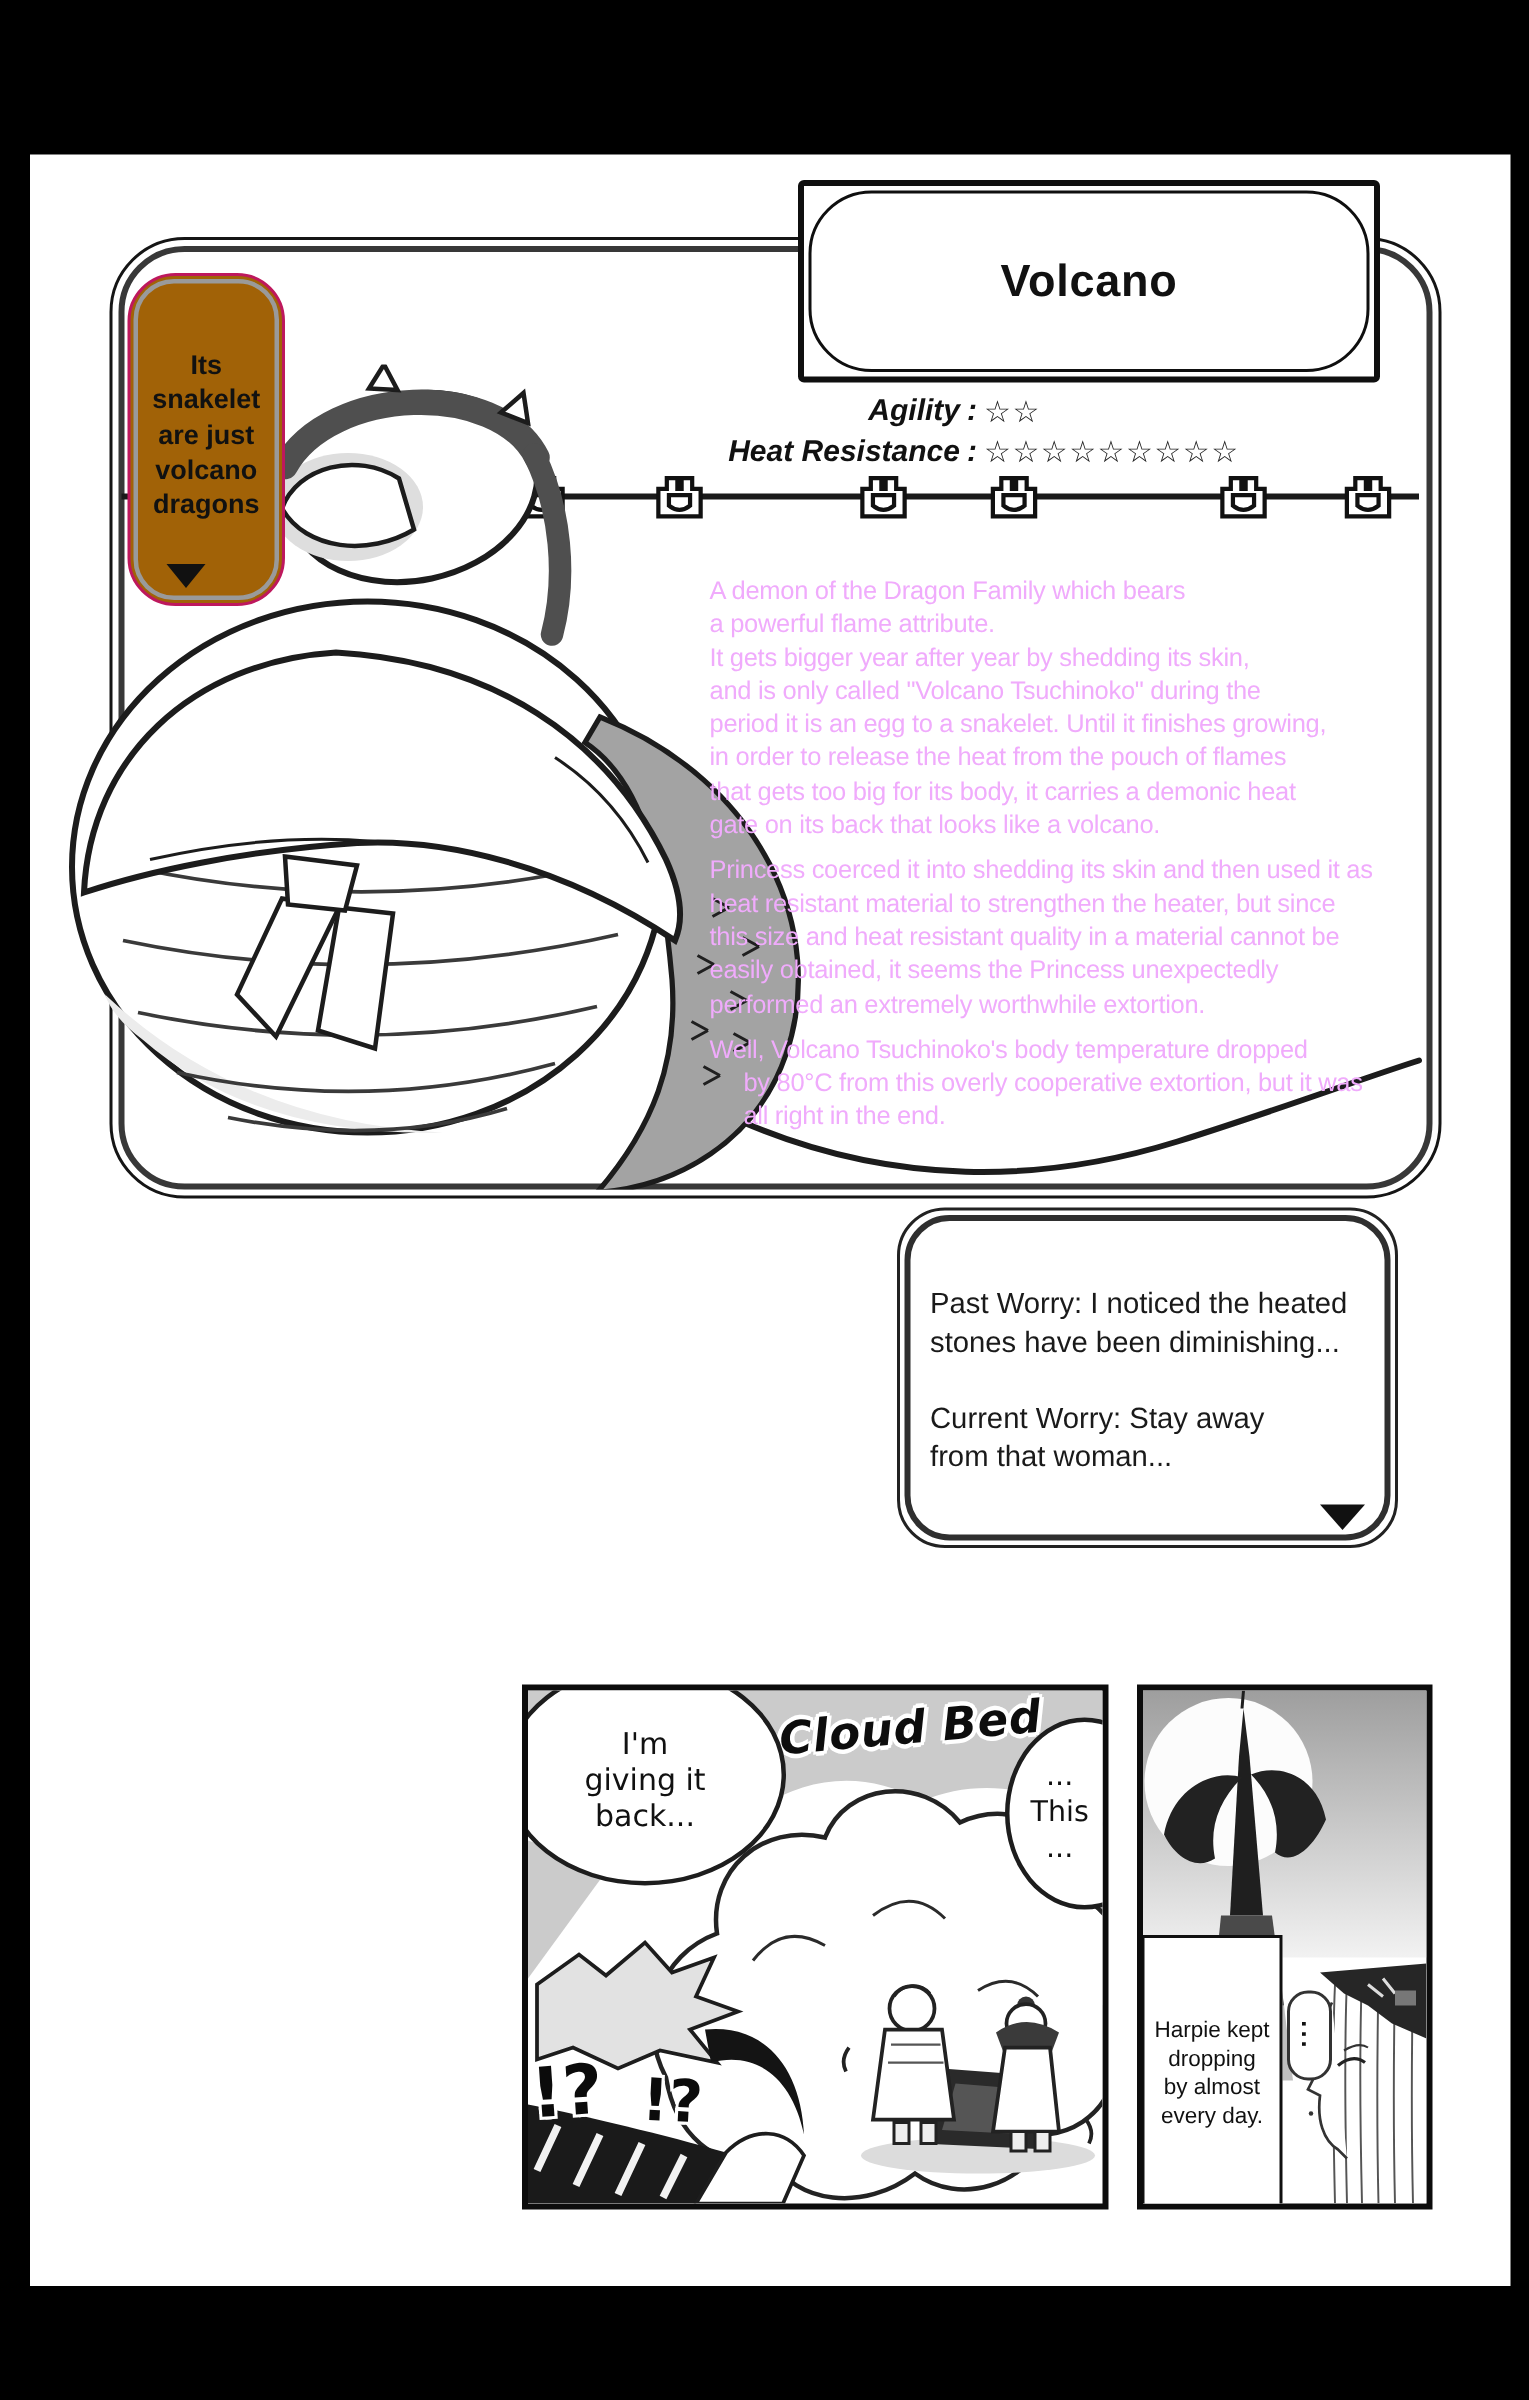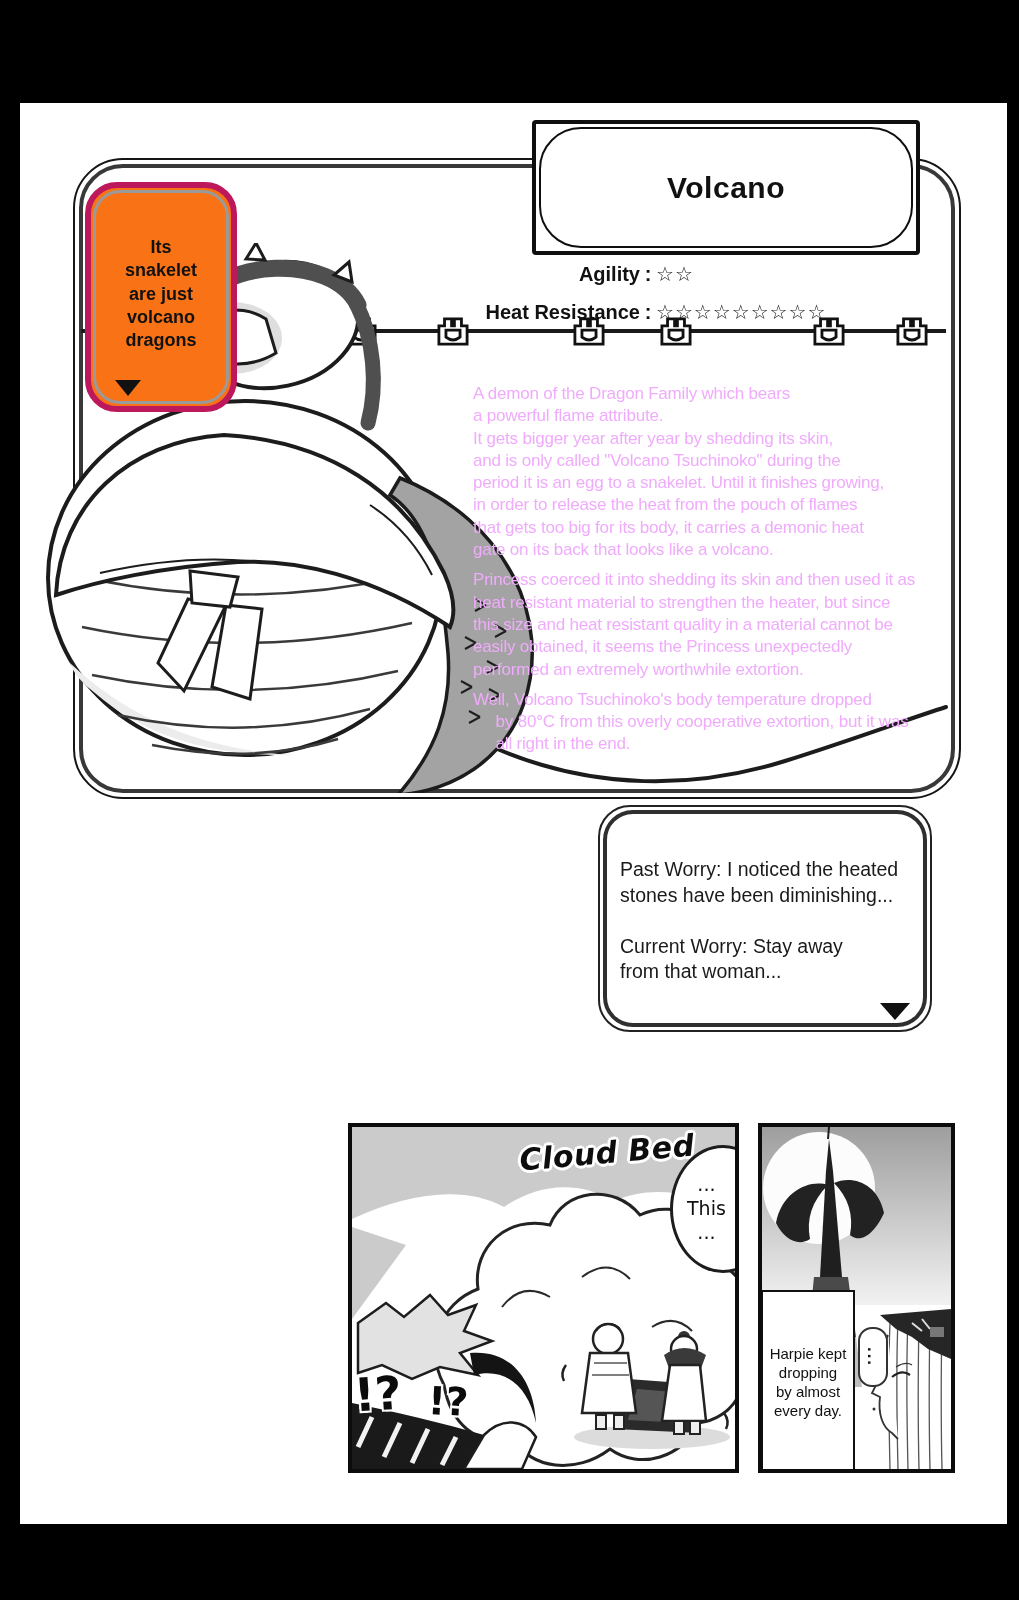--- a/index.html
+++ b/index.html
@@ -12,30 +12,30 @@
         border:2px solid #151515;border-radius:50px;background:#fff;}
   .card::after{content:"";position:absolute;inset:4px;border:4px solid #383838;border-radius:44px;}
 
   .title-bubble{position:absolute;left:532px;top:120px;width:380px;height:127px;background:#fff;
         border:4px solid #0f0f0f;border-radius:4px;z-index:6;}
   .title-bubble::after{content:"";position:absolute;inset:3px;border:2px solid #0f0f0f;border-radius:42px;}
   .title-text{position:absolute;inset:0;display:flex;flex-direction:column;justify-content:center;
         align-items:center;font-weight:bold;font-size:30px;line-height:39px;letter-spacing:.5px;}
 
   .stats{position:absolute;left:455px;top:262px;width:430px;display:grid;
-        grid-template-columns:185px 16px auto;row-gap:13px;z-index:4;}
+        grid-template-columns:185px 16px auto;row-gap:2px;z-index:4;font-style:italic;}
   .stat-label{font-weight:bold;font-size:20px;line-height:25px;text-align:right;}
   .stat-colon{font-weight:bold;font-size:20px;line-height:25px;text-align:center;}
   .stat-stars{font-family:"DejaVu Sans",sans-serif;font-size:20px;line-height:25px;letter-spacing:1px;color:#222;}
 
   .heater-line{position:absolute;left:81px;top:329px;width:865px;height:4px;background:#1a1a1a;z-index:1;}
   .hicon{position:absolute;top:316px;width:34px;height:31px;z-index:2;}
 
-  .side-bubble{position:absolute;left:85px;top:182px;width:101px;height:218px;background:#f97316;
-        border:6px solid #be185d;border-radius:32px;z-index:7;padding-left:39px;}
+  .side-bubble{position:absolute;left:85px;top:182px;width:101px;height:218px;background:#a16207;
+        border:2px solid #be185d;border-radius:32px;z-index:7;}
   .side-bubble::after{content:"";position:absolute;inset:2px;border:3px solid #9a9a9a;border-radius:27px;}
   .side-lines{position:absolute;left:0;top:48px;width:100%;text-align:center;font-weight:bold;
         font-size:18px;line-height:23.3px;white-space:nowrap;}
   .side-tri{position:absolute;left:24px;top:192px;width:0;height:0;border-left:13px solid transparent;
         border-right:13px solid transparent;border-top:16px solid #111;}
 
   .creature{position:absolute;left:40px;top:243px;width:925px;height:550px;z-index:3;}
 
   .desc{position:absolute;left:473px;top:383px;width:484px;font-size:17px;line-height:22.3px;
         letter-spacing:-0.2px;color:#f0abfc;z-index:5;}
@@ -229,20 +229,25 @@
         <path d="M214,238 q-6,8 -2,16 M372,286 q6,8 2,16" fill="none" stroke="#222" stroke-width="2.5"></path>
       </g>
       <g>
         <path d="M6,196 L34,176 L52,190 L78,168 L96,188 L124,178 L112,204 L140,214 L108,226 L126,248 L88,240 L60,252 L30,238 L6,246 Z" fill="#e2e2e2" stroke="#1d1d1d" stroke-width="2.5"></path>
         <path d="M118,226 C158,222 182,252 184,296 C176,258 152,240 122,248 Z" fill="#141414"></path>
         <path d="M0,276 C40,284 90,296 132,308 L112,342 H0 Z" fill="#1a1a1a"></path>
         <path d="M20,290 l-14,30 M48,296 l-16,34 M76,302 l-16,34 M104,310 l-14,28" stroke="#f2f2f2" stroke-width="5"></path>
         <path d="M132,308 C150,290 172,292 184,310 L170,342 H112 Z" fill="#fff" stroke="#1d1d1d" stroke-width="2.5"></path>
       </g>
     </svg>
+    <div class="bubble1">
+      <div class="bubble1-text comic">I'm
+giving it
+back...</div>
+    </div>
     <div class="cloudbed comic">Cloud Bed</div>
     <div class="bubble2">
       <div class="bubble2-text comic">...
 This
 ...</div>
     </div>
     <div class="exclaim ex1 comic">!?</div>
     <div class="exclaim ex2 comic">!?</div>
   </div>
 

